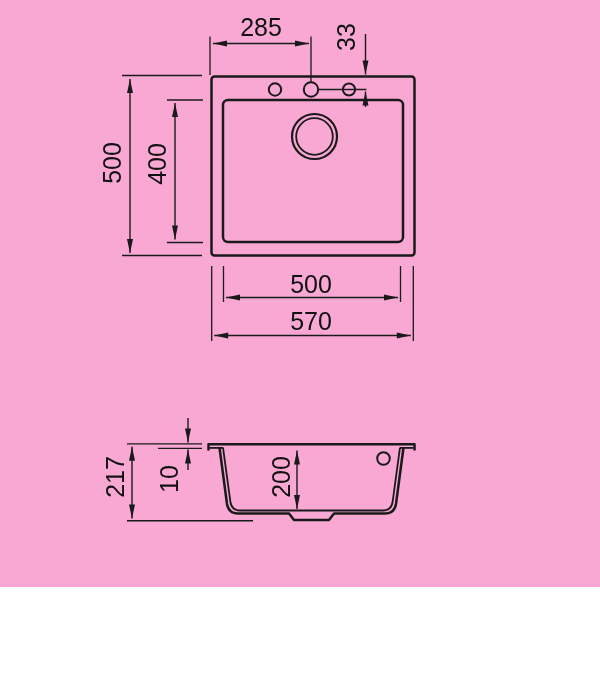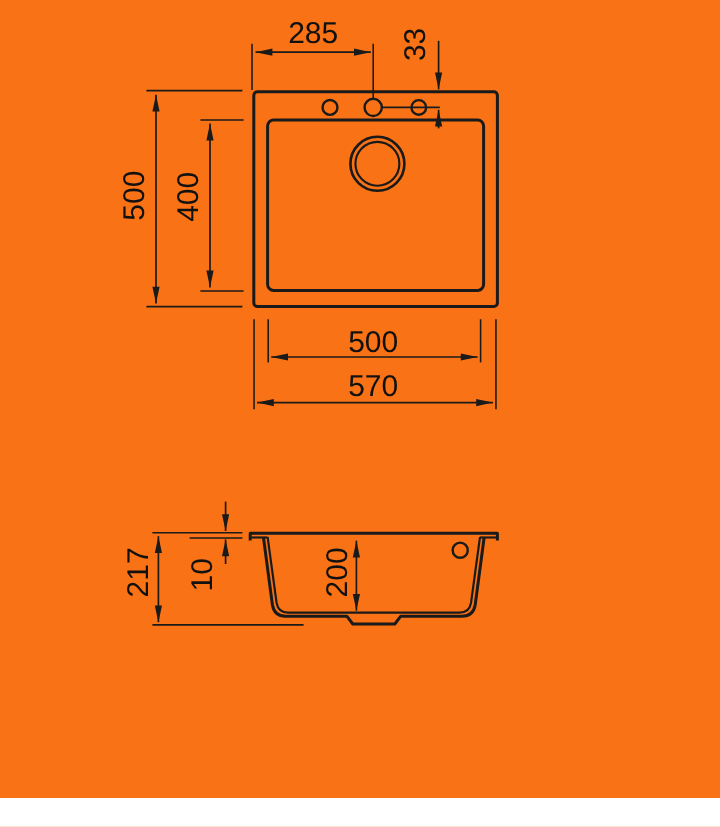--- a/index.html
+++ b/index.html
@@ -1,16 +1,16 @@
 <!DOCTYPE html>
 <html><head>
 <meta charset="utf-8">
 <style>
   html,body{margin:0;padding:0;background:#fff;}
-  .stage{position:relative;width:600px;height:665px;background:#f97316;overflow:hidden;}
+  .stage{position:relative;width:600px;height:587px;background:#f9a8d4;overflow:hidden;}
   svg{display:block;}
   .obj{stroke:#1a1a1a;stroke-width:2.5;fill:none;stroke-linejoin:round;stroke-linecap:butt;}
   .obj2{stroke:#1a1a1a;stroke-width:2;fill:none;}
   .obj3{stroke:#1a1a1a;stroke-width:1.8;fill:none;}
   .dim{stroke:#1a1a1a;stroke-width:1.4;fill:none;}
   .ext{stroke:#1a1a1a;stroke-width:1.3;fill:none;}
   .lbl{font-family:"Liberation Sans",sans-serif;font-size:25px;fill:#111;text-anchor:middle;}
   .vlbl{font-family:"Liberation Sans",sans-serif;font-size:25px;fill:#111;text-anchor:middle;dominant-baseline:central;}
 </style>
 </head>

